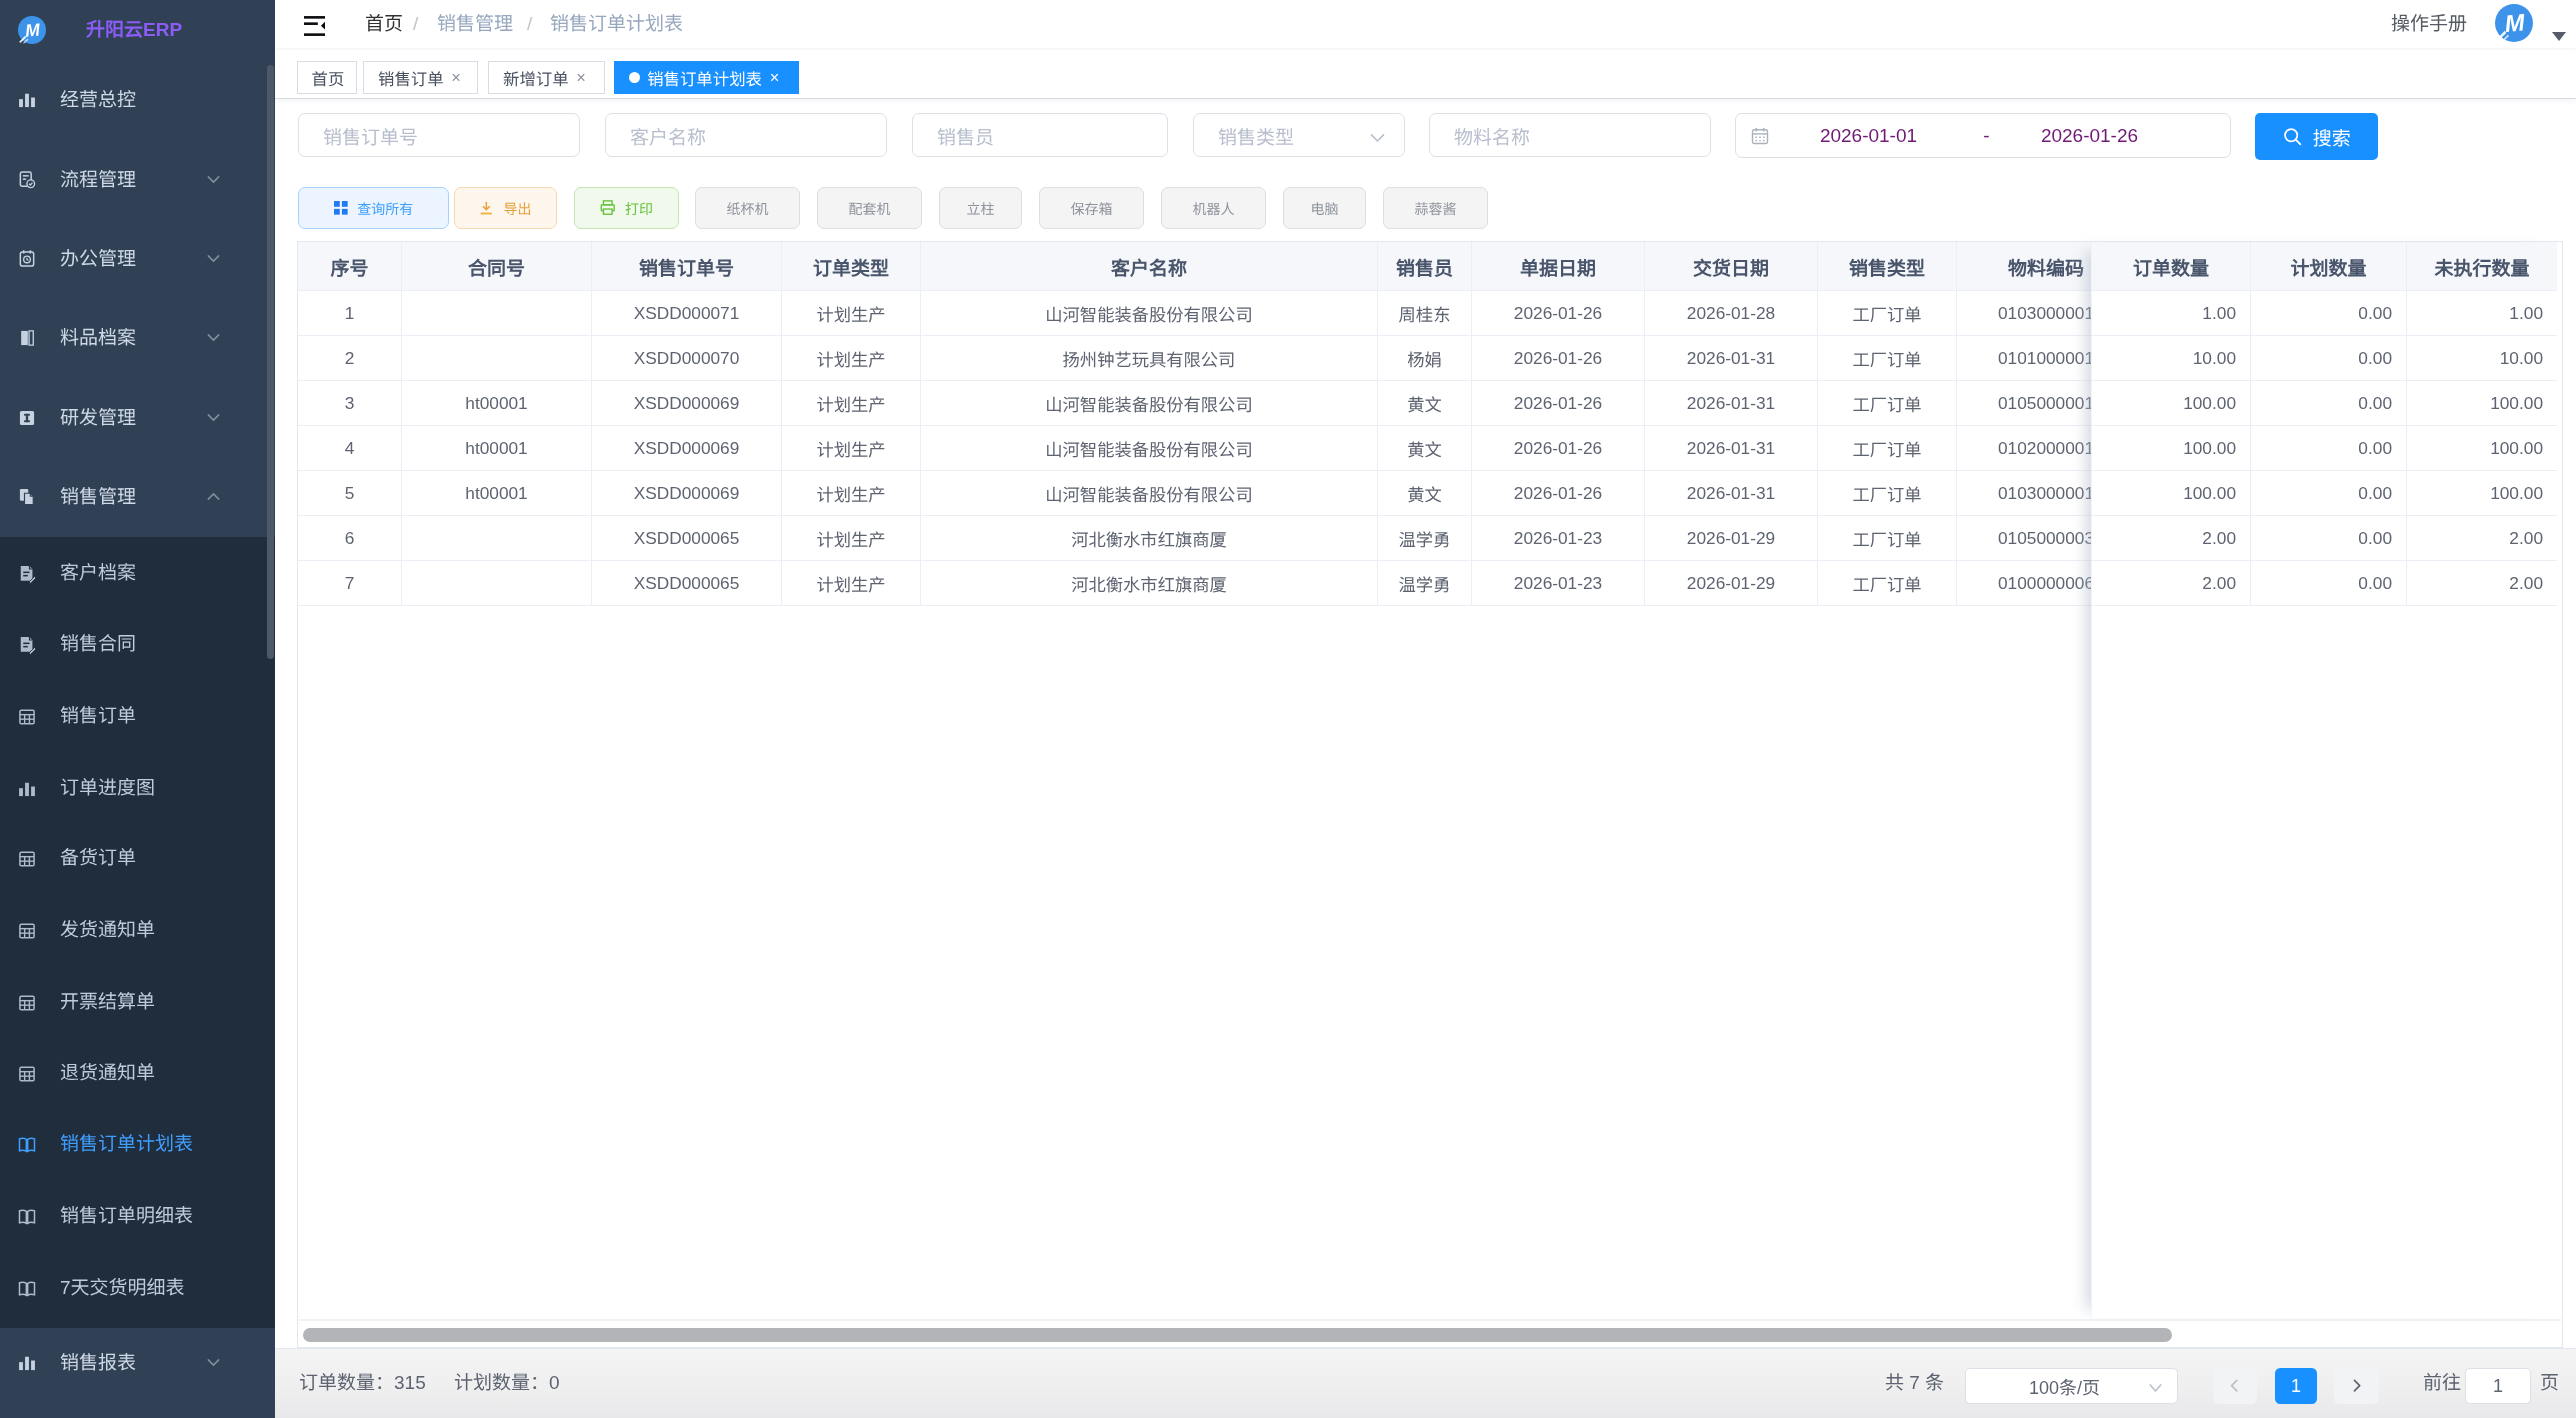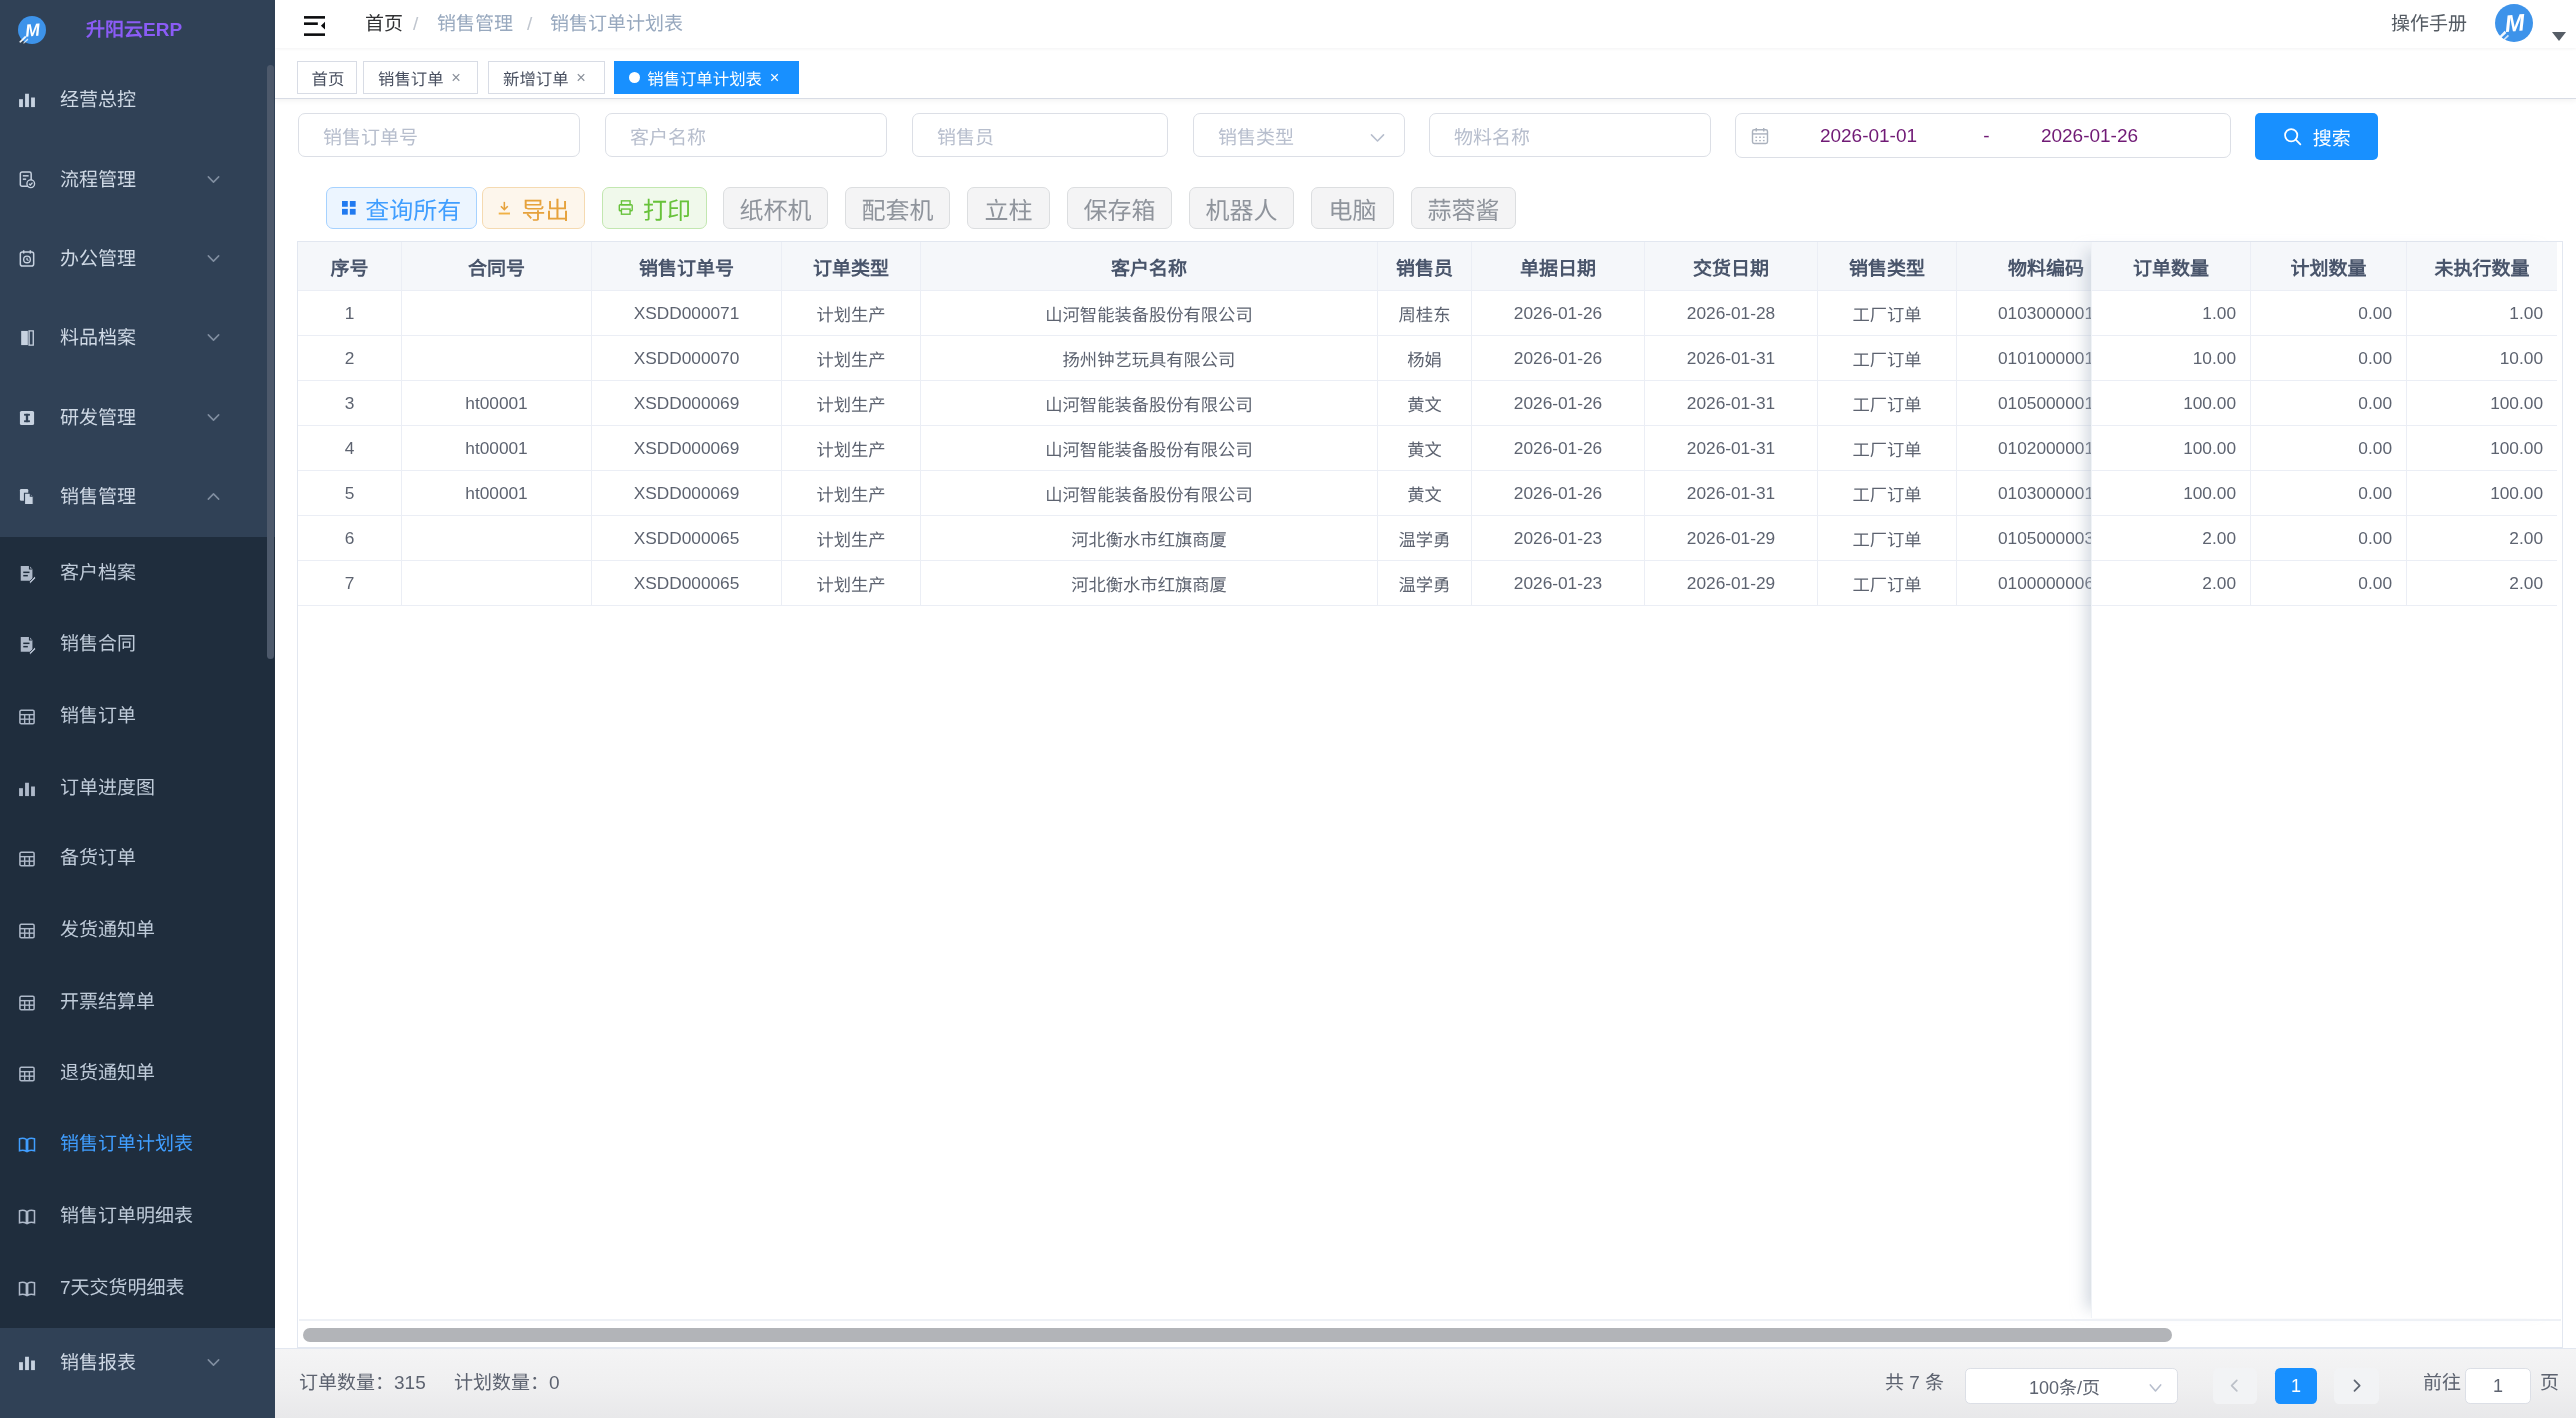--- a/index.html
+++ b/index.html
@@ -35,21 +35,21 @@
 .tab .x{font-size:16.4px;color:#8b919b;margin-left:7.8px;}
 .tab.act{background:#1890ff;border-color:#1890ff;color:#fff;}
 .tab.act .x{color:#fff;}
 .tab.act .dot{width:11.2px;height:11.2px;border-radius:50%;background:#fff;margin-right:7px;}
 
 #content{left:275px;top:98px;width:2301px;height:1250px;background:#fff;}
 .inp{position:absolute;top:113px;height:44px;border:1.7px solid #dcdfe6;border-radius:7px;background:#fff;font-size:19px;color:#b7becd;display:flex;align-items:center;padding-left:24px;}
 .inp .chev{position:absolute;right:17.3px;top:14px;}
 #daterange{left:1735px;top:113px;width:496px;height:45px;border:1.7px solid #dcdfe6;border-radius:7px;background:#fff;display:flex;align-items:center;font-size:19px;color:#701a75;}
 #searchbtn{left:2255px;top:113px;width:123px;height:47px;background:#1890ff;border-radius:5px;color:#fff;font-size:19px;display:flex;align-items:center;justify-content:center;}
-.btn{position:absolute;top:187px;height:42px;border-radius:7px;font-size:24px;display:flex;align-items:center;justify-content:center;white-space:nowrap;border:1.7px solid transparent;margin-left:28px;}
+.btn{position:absolute;top:187px;height:42px;border-radius:7px;font-size:14px;display:flex;align-items:center;justify-content:center;white-space:nowrap;border:1.7px solid transparent;}
 .btn svg{margin-right:9.5px;}
 .btn.b-blue{background:#ecf5ff;border-color:#a6d2ff;color:#409eff;}
 .btn.b-yel{background:#fdf6ec;border-color:#f5dab1;color:#e6a23c;}
 .btn.b-green{background:#f0f9eb;border-color:#c2e7b0;color:#67c23a;}
 .btn.b-gray{background:#f4f4f5;border-color:#dcdee0;color:#8f949c;}
 
 #tablebox{left:297px;top:241px;width:2266px;height:1107px;border:1.7px solid #e2e7f0;background:#fff;}
 .trow{display:flex;width:2651px;}
 .trow .c{border-right:1.7px solid #ebeef5;border-bottom:1.7px solid #ebeef5;display:flex;align-items:center;justify-content:center;overflow:hidden;white-space:nowrap;}
 .thead .c{height:49px;background:#f5f7fa;color:#49556b;font-size:19px;font-weight:bold;}

